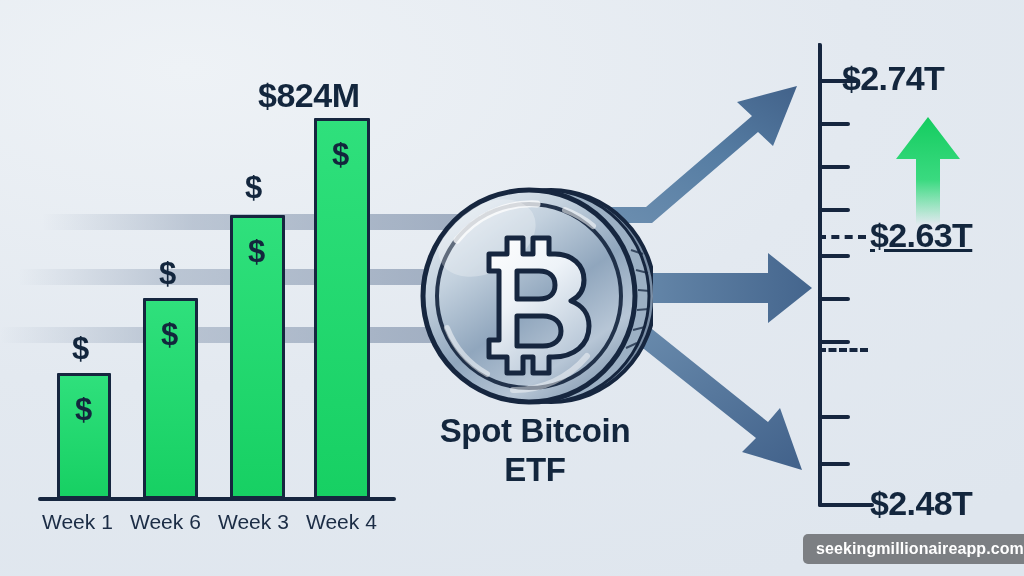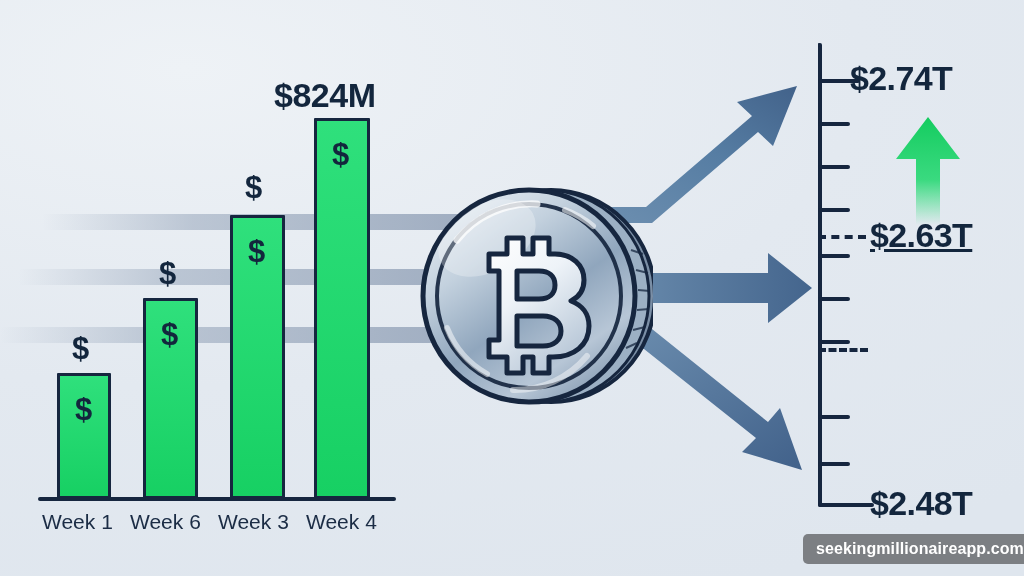--- a/index.html
+++ b/index.html
@@ -81,21 +81,21 @@
 <body>
 
 <div id="stage">
 
   <div class="streak" style="left:42px;top:214px;width:430px;"></div>
   <div class="streak" style="left:18px;top:269px;width:455px;"></div>
   <div class="streak" style="left:0px;top:327px;width:472px;"></div>
 
   <div class="abs" style="left:0;top:0;width:420px;height:576px;">
 
-    <div class="value-label" style="left:274px;top:78px;">$824M</div>
+    <div class="value-label" style="left:258px;top:78px;">$824M</div>
 
     <div class="float-dollar" style="left:72px;top:333px;">$</div>
     <div class="float-dollar" style="left:159px;top:258px;">$</div>
     <div class="float-dollar" style="left:245px;top:172px;">$</div>
 
     <div class="bar" style="left:57px;top:373px;width:54px;height:126px;">
       <span class="bar-dollar" style="left:15px;top:18px;">$</span>
     </div>
 
     <div class="bar" style="left:143px;top:298px;width:55px;height:201px;">
@@ -199,20 +199,24 @@
       <g transform="translate(56,38)">
         <path d="M34,22 h16 v16 h10 V22 h16 v16 h6
                  c17,0 29,11 29,26 c0,10 -5,17 -13,21
                  c11,4 18,13 18,25 c0,19 -15,31 -36,31 h-4 v16 h-16 v-16 h-10 v16 h-16 v-16 h-18 v-17 h10 V55 h-10 V38 h18 z
                  M44,55 v28 h22 c10,0 16,-5 16,-14 c0,-9 -6,-14 -16,-14 z
                  M44,100 v30 h26 c11,0 18,-6 18,-15 c0,-9 -7,-15 -18,-15 z" fill="url(#btcFill)" stroke="#16263f" stroke-width="5" stroke-linejoin="round"></path>
       </g>
     </svg>
   </div>
 
+  <div class="coin-caption" style="left:375px;top:412px;">
+    <div>Spot Bitcoin</div>
+    <div>ETF</div>
+  </div>
 
   <div class="abs" style="left:810px;top:30px;width:214px;height:500px;">
 
     <div class="scale-line" style="left:8px;top:13px;height:464px;"></div>
 
     <div class="scale-cap" style="left:8px;top:13px;width:2px;"></div>
     <div class="scale-cap" style="left:8px;top:473px;width:56px;"></div>
 
     <div class="tick" style="left:8px;top:49px;width:42px;"></div>
     <div class="tick" style="left:8px;top:92px;width:32px;"></div>
@@ -230,20 +234,20 @@
       <defs>
         <linearGradient id="grnUp" x1="0" y1="1" x2="0" y2="0">
           <stop offset="0%" stop-color="#2fe07c" stop-opacity="0"></stop>
           <stop offset="42%" stop-color="#27d873" stop-opacity=".9"></stop>
           <stop offset="100%" stop-color="#14cc5f" stop-opacity="1"></stop>
         </linearGradient>
       </defs>
       <path d="M36,2 L68,44 L48,44 L48,110 L24,110 L24,44 L4,44 Z" fill="url(#grnUp)"></path>
     </svg>
 
-    <div class="scale-label" style="left:40px;top:31px;">$2.74T</div>
+    <div class="scale-label" style="left:32px;top:31px;">$2.74T</div>
     <div class="scale-label" style="left:60px;top:188px;text-decoration:underline;">$2.63T</div>
     <div class="scale-label" style="left:60px;top:456px;">$2.48T</div>
   </div>
 
   <div class="watermark" style="left:803px;top:534px;">seekingmillionaireapp.com</div>
 
 </div>
 
 </body></html>

